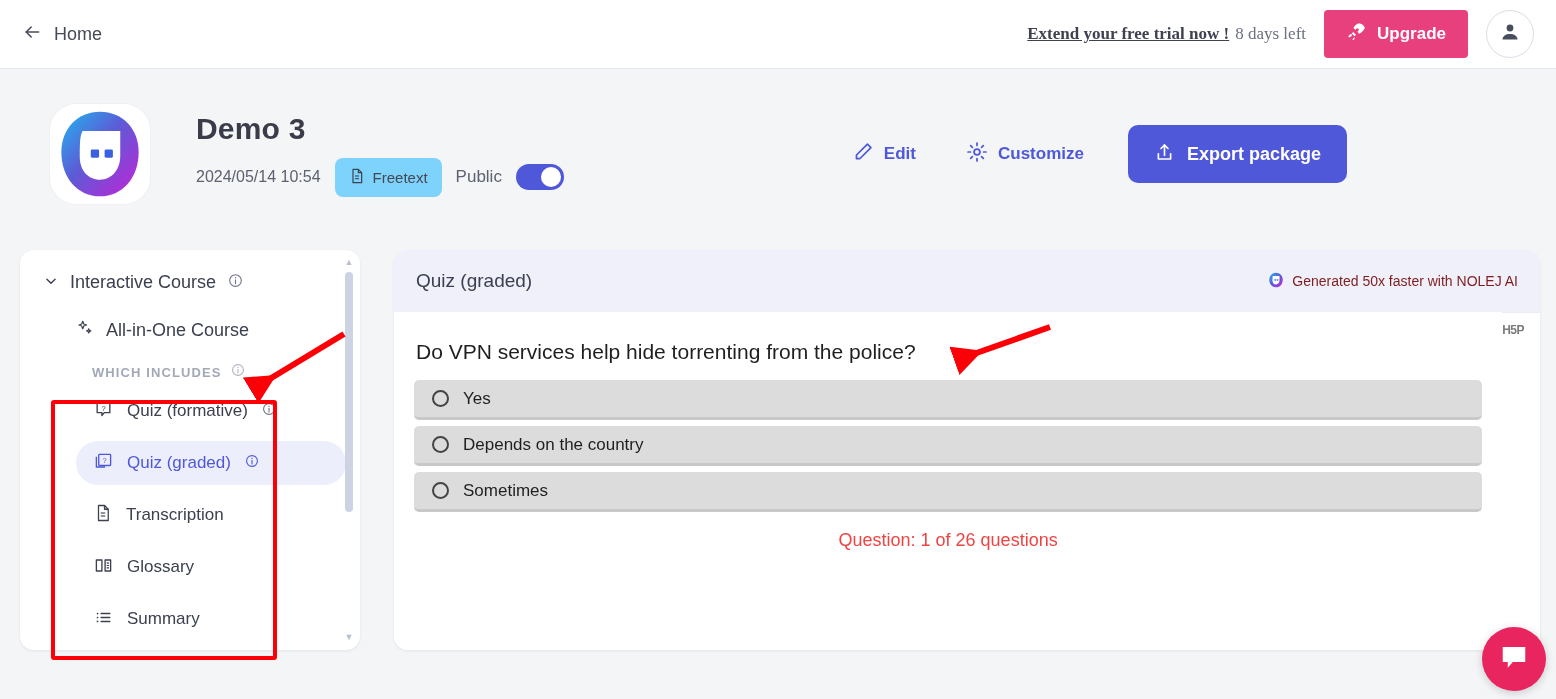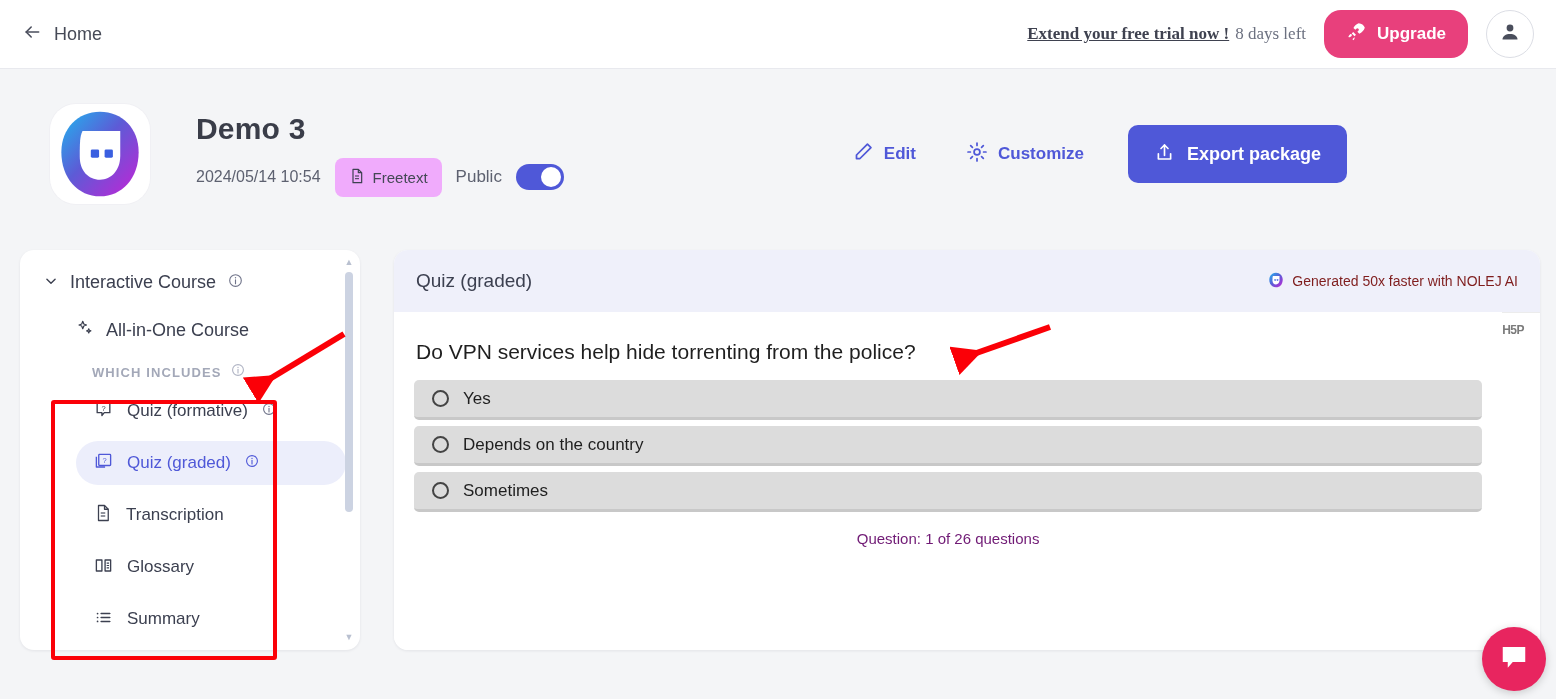--- a/index.html
+++ b/index.html
@@ -28,21 +28,21 @@
     margin-left:auto; display:flex; align-items:center; gap:18px;
     margin-right:22px;
   }
   .trial-wrap{ display:flex; align-items:baseline; gap:6px;font-family:Liberation Serif, serif; }
   .trial-link{
     font-size:17px; font-weight:bold; color:#3f4250;
     text-decoration:underline; cursor:pointer; white-space:nowrap;
   }
   .trial-days{ font-size:17px; color:#6c7180; white-space:nowrap; }
   .upgrade-btn{
-    background:#e8407c; color:#fff; border:none; border-radius:17px;
+    background:#e8407c; color:#fff; border:none; border-radius:4px;
     height:48px; padding:0 22px; display:flex; align-items:center; gap:10px;
     font-size:17px; font-weight:bold; cursor:pointer;
     font-family:"Liberation Sans", sans-serif;
   }
   .avatar-btn{
     width:48px; height:48px; border-radius:50%;
     border:1px solid #dcdee5; background:#fff;
     display:flex; align-items:center; justify-content:center; cursor:pointer;
   }
 
@@ -60,21 +60,21 @@
     background:#ffffff;
     display:flex; align-items:center; justify-content:center;
     box-shadow:0 0 0 1px #f0f0f4;
   }
   .title-block{ margin-left:16px; }
   .doc-title{ font-size:30px; font-weight:bold; color:#3a3d49; letter-spacing:.2px;}
   .meta-row{ display:flex; align-items:center; gap:14px; margin-top:12px; }
   .meta-date{ font-size:16px; color:#5d6170; }
   .chip{
     display:flex; align-items:center; gap:8px;
-    background:#f0abfc; border-radius:8px; padding:9px 14px;
+    background:#7dd3fc; border-radius:8px; padding:9px 14px;
     font-size:15px; color:#444855; cursor:pointer;
   }
   .public-label{ font-size:17px; color:#5d6170; }
   .toggle{
     width:48px; height:26px; border-radius:14px; background:#4f58d8;
     position:relative; cursor:pointer; flex:0 0 48px;
   }
   .toggle::after{
     content:""; position:absolute; right:3px; top:3px;
     width:20px; height:20px; border-radius:50%; background:#fff;
@@ -167,21 +167,21 @@
     background:#dcdcdc; border-bottom:3px solid #c8c8c8;
     border-radius:5px; height:40px; padding:0 18px;
     margin-bottom:6px; cursor:pointer;
   }
   .radio{
     width:17px; height:17px; border-radius:50%;
     border:2px solid #444; flex:0 0 17px;
   }
   .option-label{ font-size:17px; color:#1f1f1f; }
   .qcount{
-    text-align:center; font-size:15px; color:#701a75;
+    text-align:center; font-size:18px; color:#ef4444;
     padding:12px 0 10px 0;
   }
   .h5p-footer{
     height:34px; border-top:1px solid #ececec;
     display:flex; align-items:center; justify-content:flex-end;
     padding-right:16px; flex:0 0 34px;
   }
   .h5p-logo{
     font-size:12px; font-weight:bold; color:#7b7b7b; letter-spacing:-.5px;
   }

